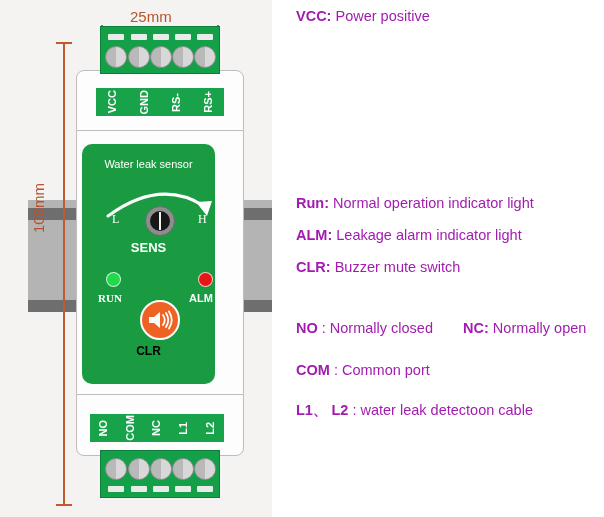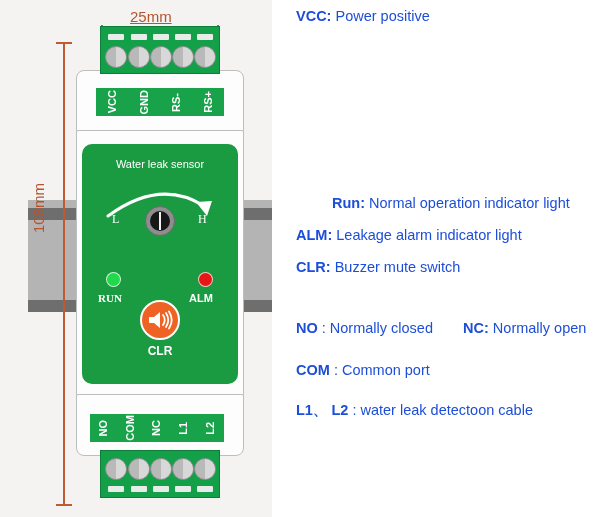--- a/index.html
+++ b/index.html
@@ -184,21 +184,21 @@
     transform: rotate(180deg);
     letter-spacing: 0px;
     line-height: 1;
   }
 
   
   #faceplate {
     position: absolute;
     left: 22px;
     top: 118px;
-    width: 156px;
+    width: 133px;
     height: 240px;
     background: #1a9b42;
     border-radius: 10px;
   }
   #face-title {
     position: absolute;
     left: 0;
     top: 14px;
     width: 100%;
     text-align: center;
@@ -310,39 +310,39 @@
     display: flex;
     align-items: center;
     justify-content: center;
   }
   #clr-label {
     position: absolute;
     left: 0;
     top: 200px;
     width: 100%;
     text-align: center;
-    color: #ffffff;
+    color: #000000;
     font-size: 12px;
     font-weight: bold;
     font-family: "Liberation Sans", sans-serif;
   }
 
   
   #right-panel {
     position: absolute;
     left: 272px;
     top: 0;
     width: 332px;
     height: 517px;
     background: #ffffff;
   }
   .spec-line {
     position: absolute;
     left: 24px;
-    color: #1d4ed8;
+    color: #a21caf;
     font-size: 14.5px;
     font-family: "Liberation Sans", sans-serif;
     white-space: nowrap;
   }
   .spec-line b {
     font-weight: bold;
   }
   .spec-sep {
     display: inline-block;
     width: 22px;
@@ -353,21 +353,21 @@
 
 <div id="root">
 
   <div id="left-panel">
 
     <div class="din-rail" id="din-rail-top">
       <div class="rail-dark"></div>
     </div>
     <div id="din-rail-bottom-band"></div>
 
-    <div class="dim-text" id="dim-25-text" style="left:130px; top:8px;text-decoration:underline;">25mm</div>
+    <div class="dim-text" id="dim-25-text" style="left:130px; top:8px;">25mm</div>
     <div class="dim-line" style="left:101px; top:32px; width:118px; height:2px;"></div>
     <div class="dim-line" style="left:101px; top:25px; width:2px; height:14px;"></div>
     <div class="dim-line" style="left:217px; top:25px; width:2px; height:14px;"></div>
 
     <div class="dim-text" id="dim-108-text">108mm</div>
     <div class="dim-line" style="left:63px; top:42px; width:2px; height:464px;"></div>
     <div class="dim-line" style="left:56px; top:42px; width:16px; height:2px;"></div>
     <div class="dim-line" style="left:56px; top:504px; width:16px; height:2px;"></div>
 
     <div class="dim-text" id="dim-36-text" style="left:122px; top:134px;">36mm</div>
@@ -410,20 +410,21 @@
           <polygon points="103,34 92,20 108,19" fill="#ffffff"></polygon>
         </svg>
 
         <div id="sens-knob">
           <div class="knob-inner"></div>
           <div class="knob-slot"></div>
         </div>
 
         <span class="knob-letter" id="knob-letter-l">L</span>
         <span class="knob-letter" id="knob-letter-h">H</span>
+        <div id="sens-label">SENS</div>
 
         <div class="led" id="led-run"></div>
         <div class="led" id="led-alm"></div>
         <span class="led-label" id="led-label-run">RUN</span>
         <span class="led-label" id="led-label-alm">ALM</span>
 
         <div id="clr-button">
           <svg width="26" height="20" viewBox="0 0 26 20">
             <polygon points="2,7 7,7 13,2 13,18 7,13 2,13" fill="#ffffff"></polygon>
             <path d="M 16 5 Q 19.5 10 16 15" stroke="#ffffff" stroke-width="1.8" fill="none" stroke-linecap="round"></path>
@@ -458,21 +459,21 @@
     </div>
   </div>
 
   <div id="right-panel">
 
     <div class="spec-line" style="top:8px;">
       <b>VCC:</b>
       <span>Power positive</span>
     </div>
 
-    <div class="spec-line" style="top:195px;margin-left:36px;">
+    <div class="spec-line" style="top:195px;">
       <b>Run:</b>
       <span>Normal operation indicator light</span>
     </div>
     <div class="spec-line" style="top:259px;">
       <b>CLR:</b>
       <span>Buzzer mute switch</span>
     </div>
     <div class="spec-line" style="top:227px;">
       <b>ALM:</b>
       <span>Leakage alarm indicator light</span>

